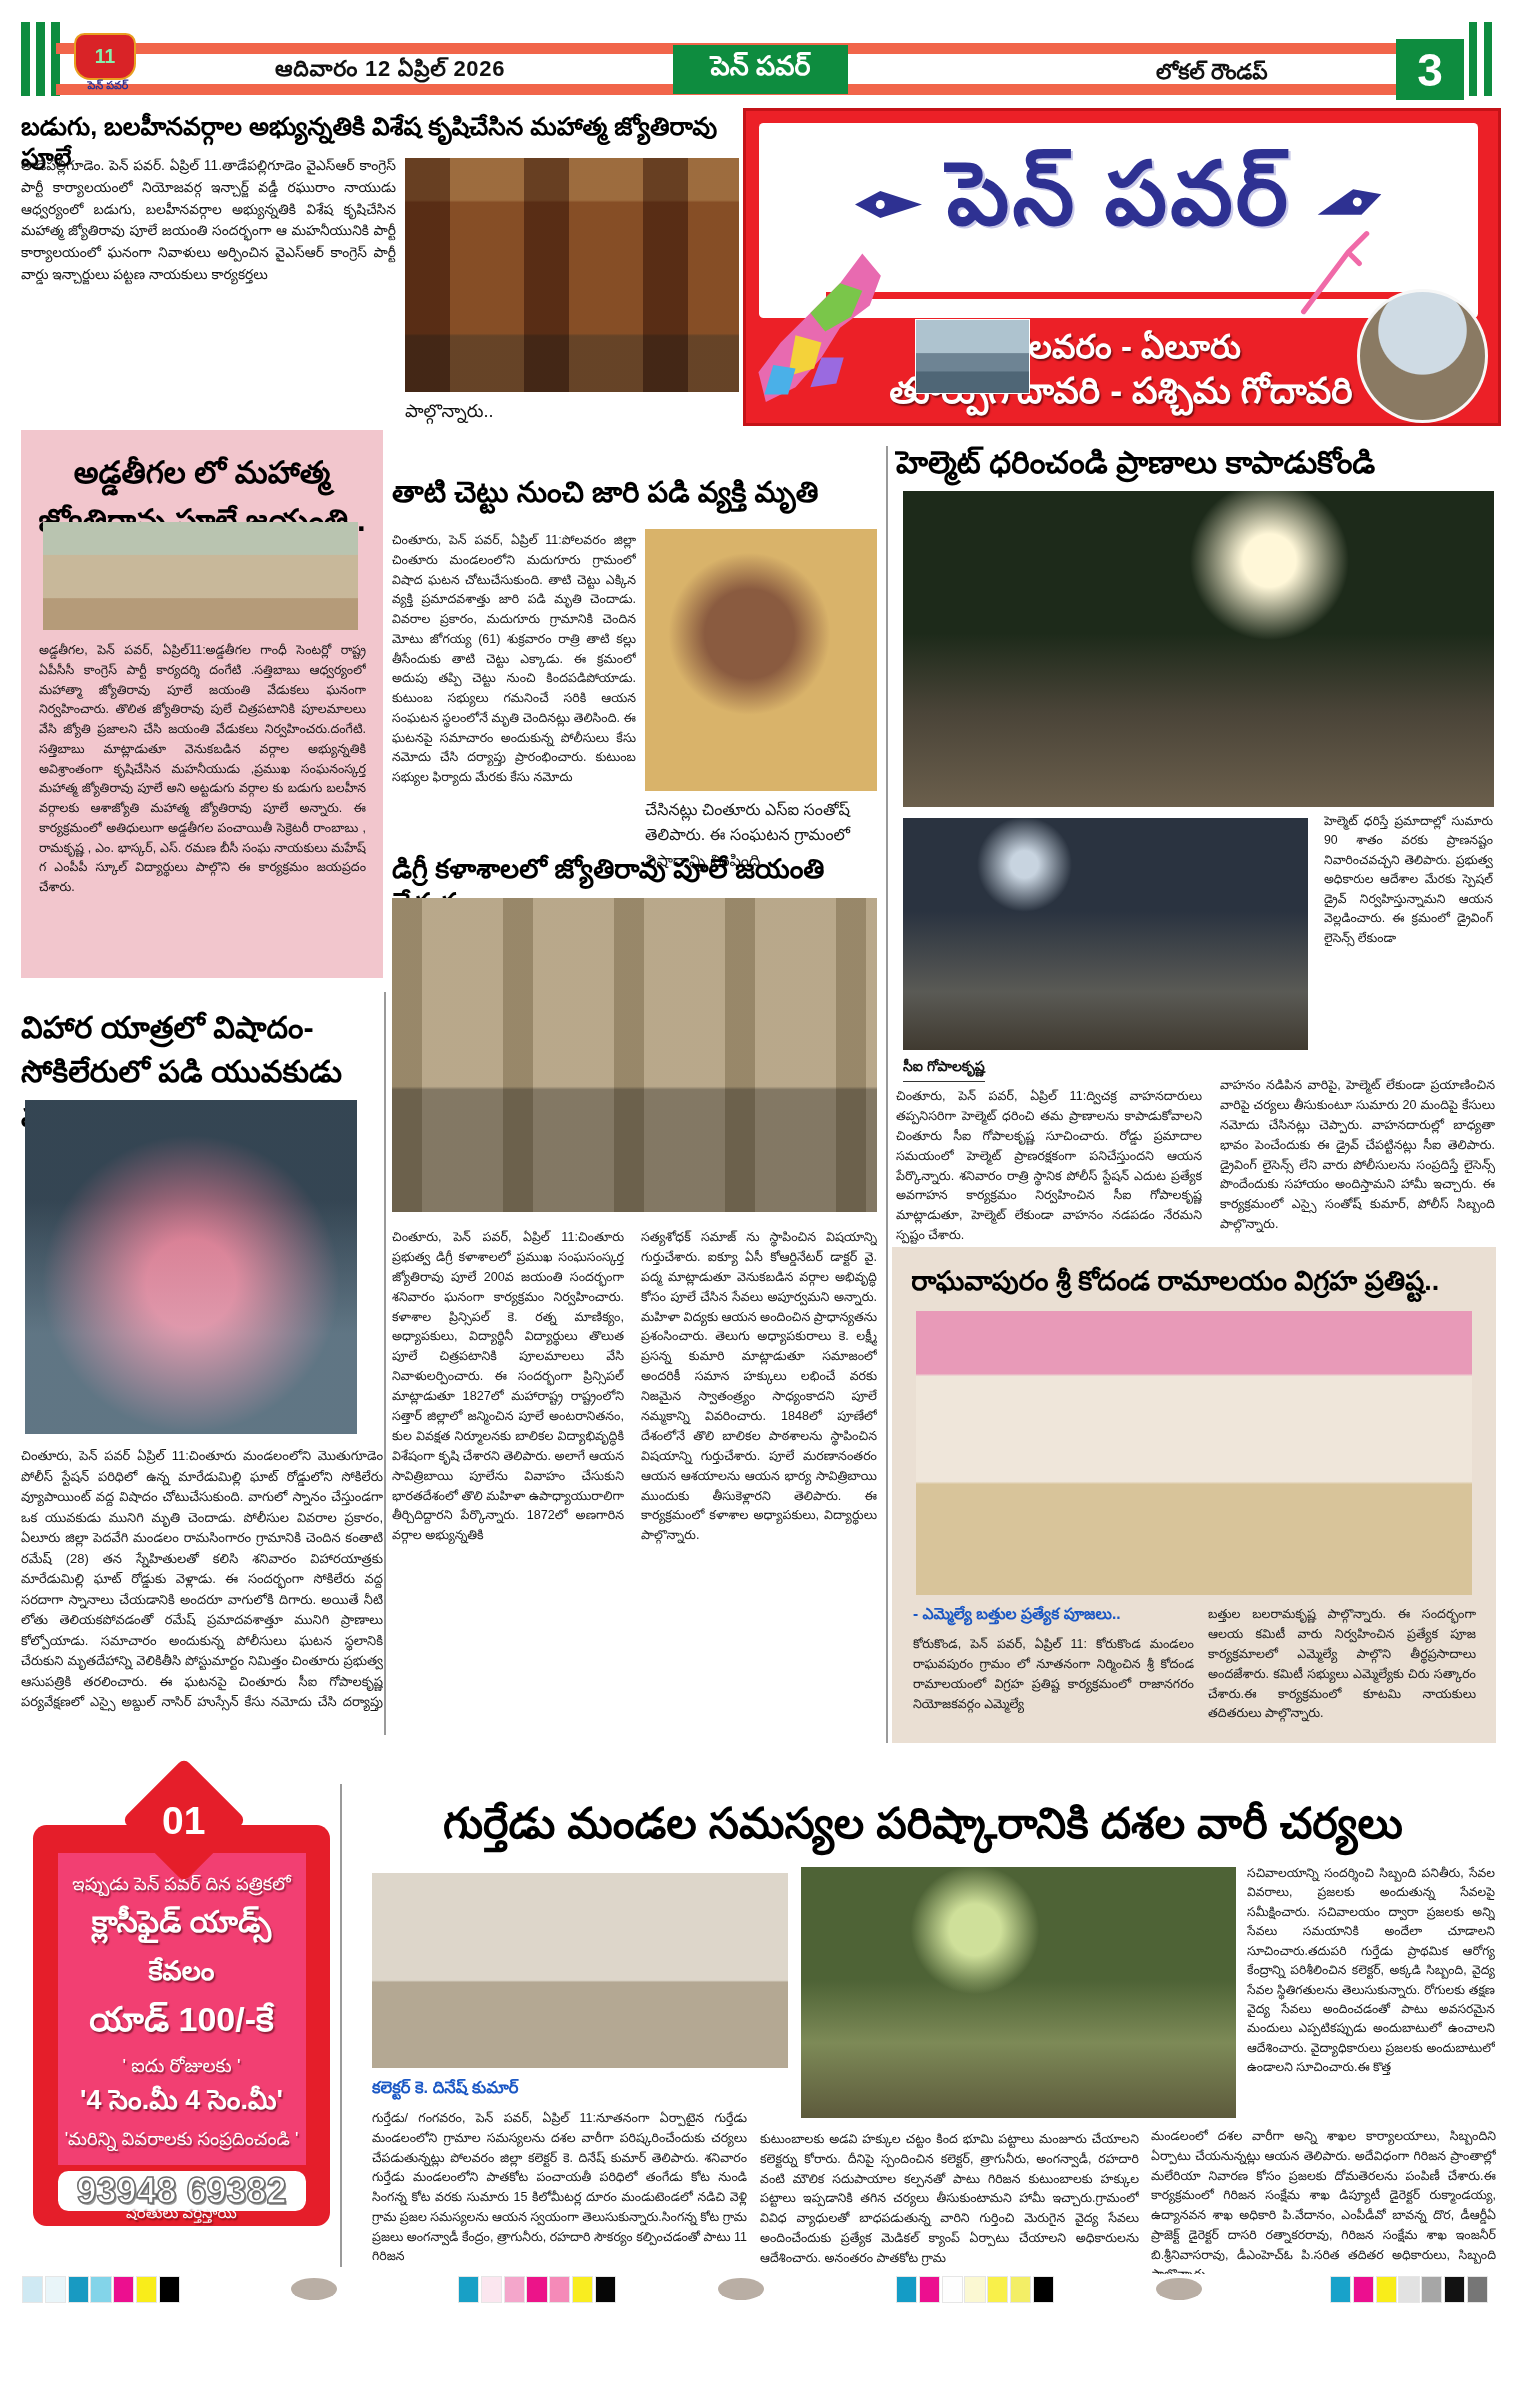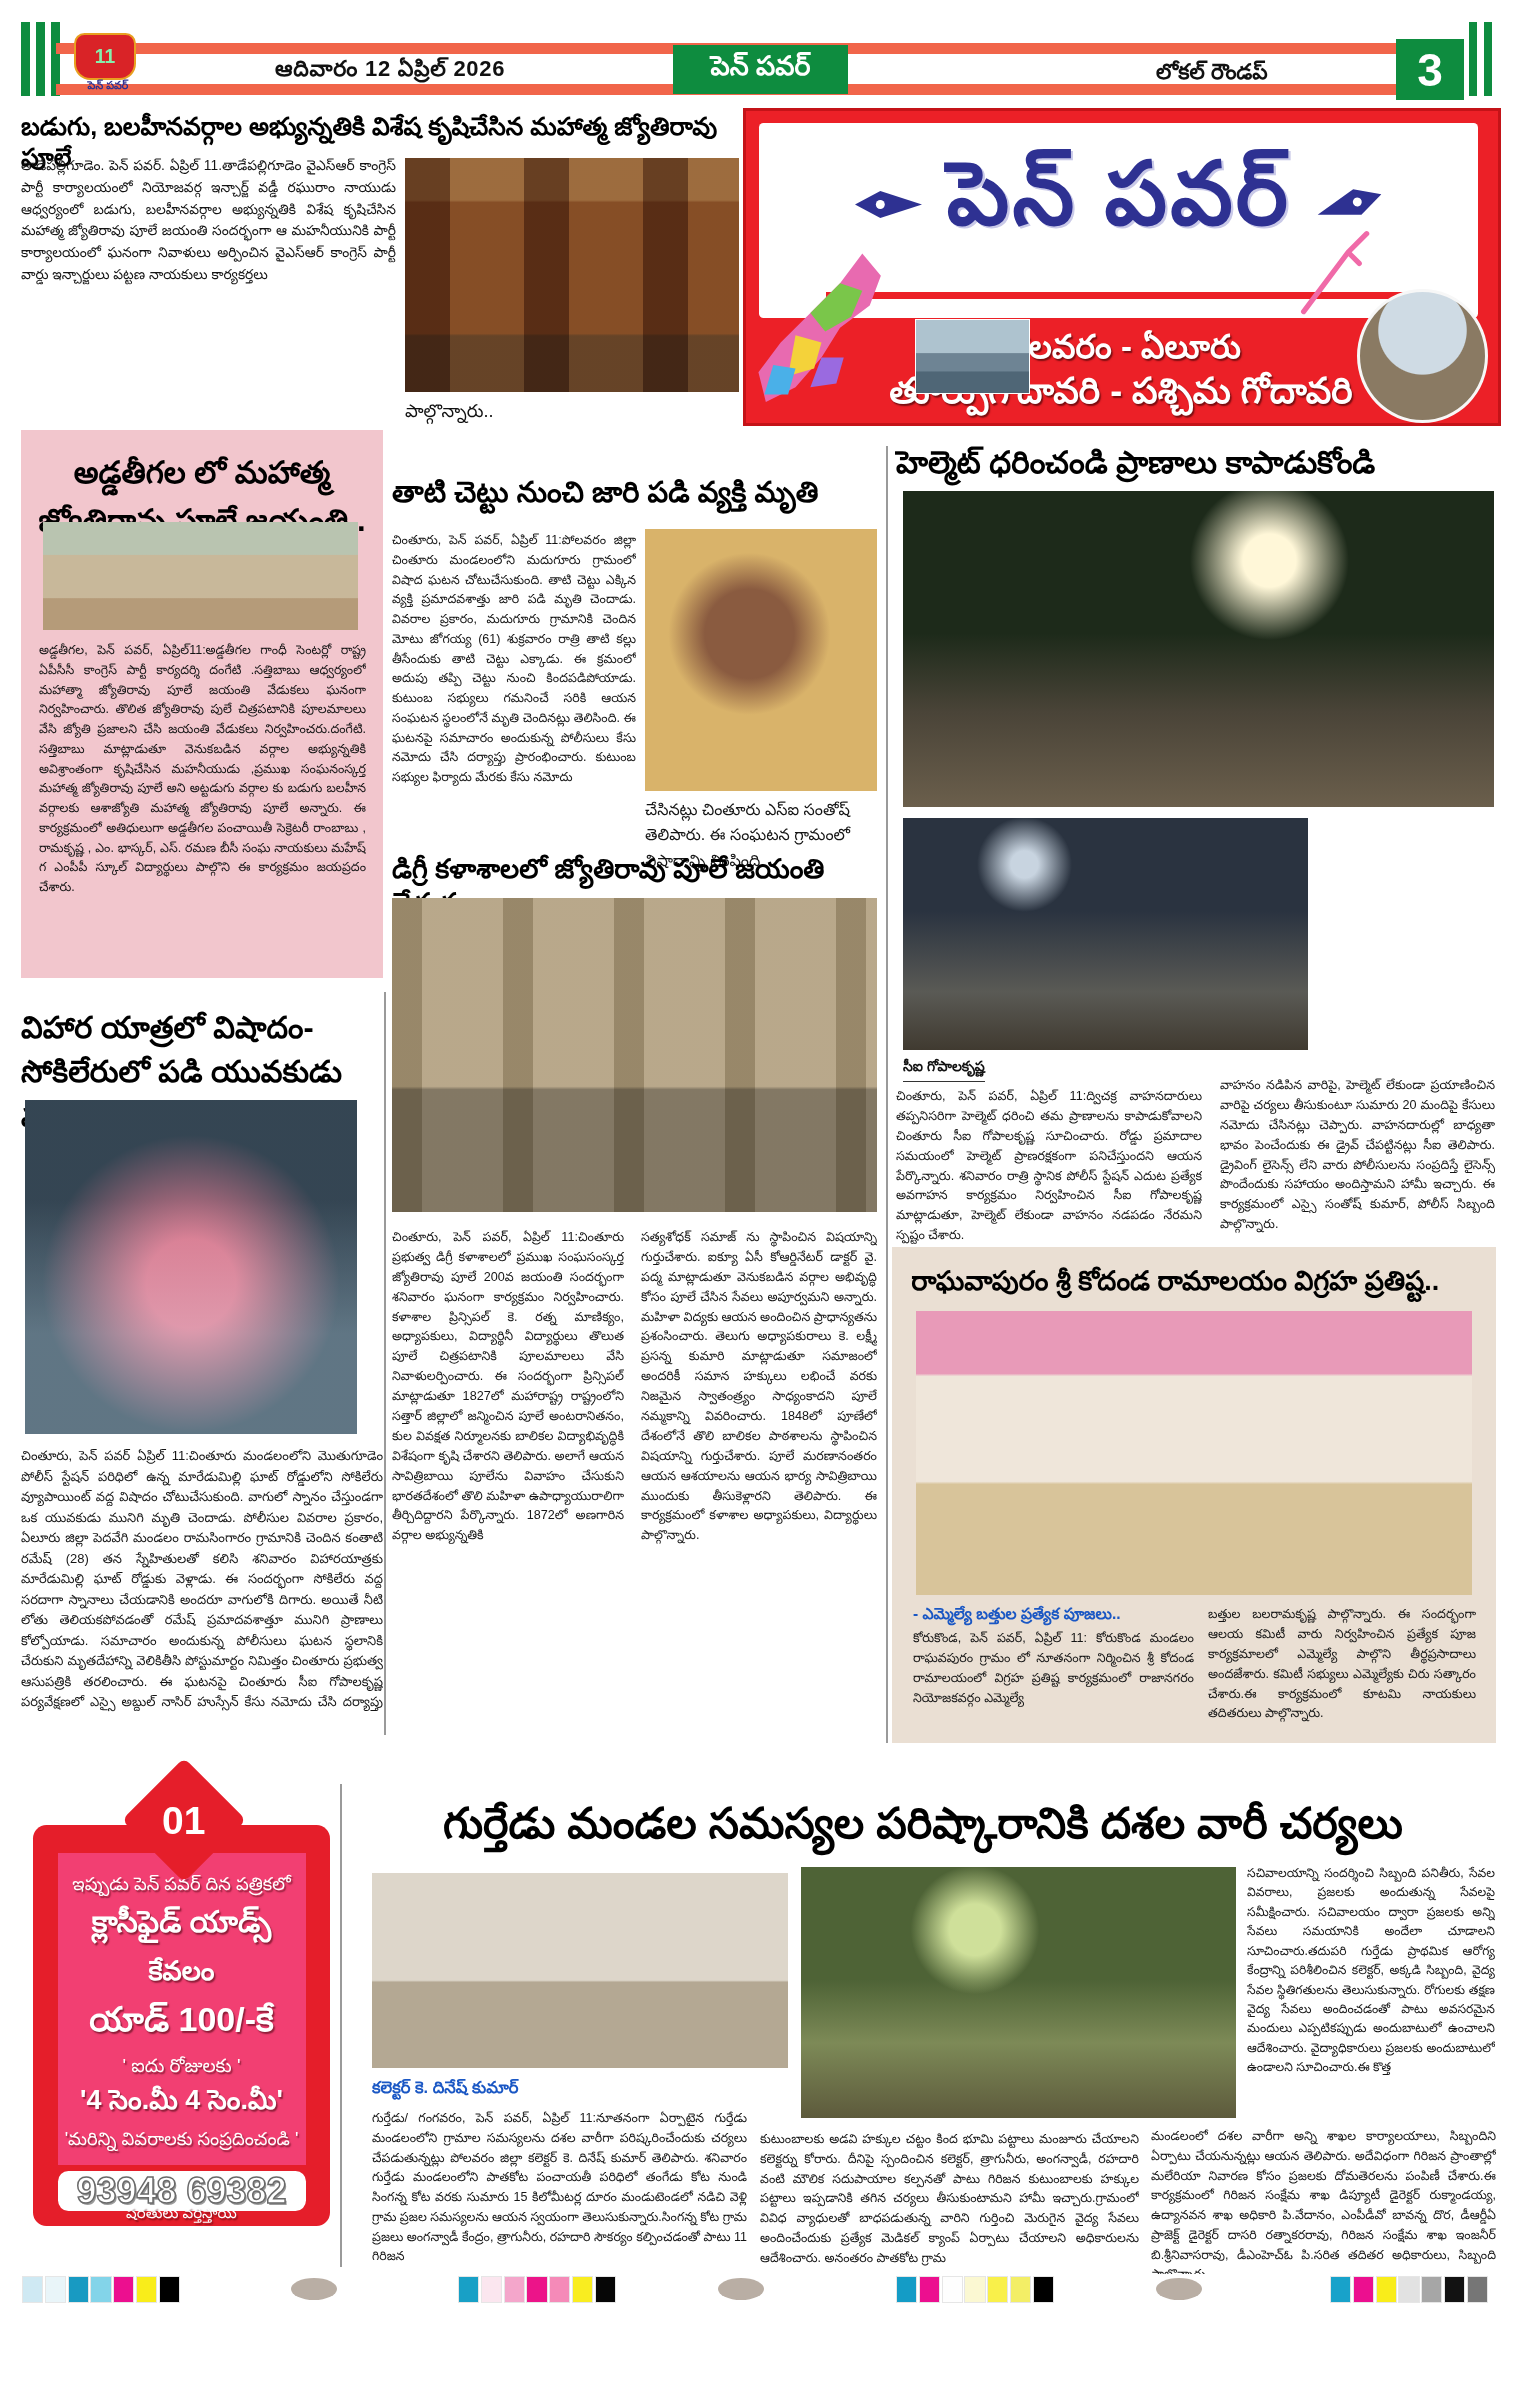--- a/index.html
+++ b/index.html
@@ -172,30 +172,31 @@
   <div class="abs body-txt" style="left:645px;top:797px;width:232px;font-size:16px">చేసినట్లు చింతూరు ఎస్ఐ సంతోష్ తెలిపారు. ఈ సంఘటన గ్రామంలో విషాదాన్ని నింపింది.</div>
 
   <div class="abs headline" style="left:392px;top:853px;width:485px;font-size:27px">డిగ్రీ కళాశాలలో జ్యోతిరావు పూలే జయంతి వేడుకలు</div>
   <div class="abs photo ph-degree" style="left:392px;top:898px;width:485px;height:314px"></div>
   <div class="abs body-txt jt" style="left:392px;top:1228px;width:232px;height:526px;font-size:12.6px;overflow:hidden">చింతూరు, పెన్ పవర్, ఏప్రిల్ 11:చింతూరు ప్రభుత్వ డిగ్రీ కళాశాలలో ప్రముఖ సంఘసంస్కర్త జ్యోతిరావు పూలే 200వ జయంతి సందర్భంగా శనివారం ఘనంగా కార్యక్రమం నిర్వహించారు. కళాశాల ప్రిన్సిపల్ కె. రత్న మాణిక్యం, అధ్యాపకులు, విద్యార్థినీ విద్యార్థులు తొలుత పూలే చిత్రపటానికి పూలమాలలు వేసి నివాళులర్పించారు. ఈ సందర్భంగా ప్రిన్సిపల్ మాట్లాడుతూ 1827లో మహారాష్ట్ర రాష్ట్రంలోని సత్తార్ జిల్లాలో జన్మించిన పూలే అంటరానితనం, కుల వివక్షత నిర్మూలనకు బాలికల విద్యాభివృద్ధికి విశేషంగా కృషి చేశారని తెలిపారు. అలాగే ఆయన సావిత్రిబాయి పూలేను వివాహం చేసుకుని భారతదేశంలో తొలి మహిళా ఉపాధ్యాయురాలిగా తీర్చిదిద్దారని పేర్కొన్నారు. 1872లో అణగారిన వర్గాల అభ్యున్నతికి</div>
   <div class="abs body-txt jt" style="left:641px;top:1228px;width:236px;height:526px;font-size:12.6px;overflow:hidden">సత్యశోధక్ సమాజ్ ను స్థాపించిన విషయాన్ని గుర్తుచేశారు. ఐక్యూ ఏసీ కోఆర్డినేటర్ డాక్టర్ వై. పద్మ మాట్లాడుతూ వెనుకబడిన వర్గాల అభివృద్ధి కోసం పూలే చేసిన సేవలు అపూర్వమని అన్నారు. మహిళా విద్యకు ఆయన అందించిన ప్రాధాన్యతను ప్రశంసించారు. తెలుగు అధ్యాపకురాలు కె. లక్ష్మీ ప్రసన్న కుమారి మాట్లాడుతూ సమాజంలో అందరికీ సమాన హక్కులు లభించే వరకు నిజమైన స్వాతంత్ర్యం సాధ్యంకాదని పూలే నమ్మకాన్ని వివరించారు. 1848లో పూణేలో దేశంలోనే తొలి బాలికల పాఠశాలను స్థాపించిన విషయాన్ని గుర్తుచేశారు. పూలే మరణానంతరం ఆయన ఆశయాలను ఆయన భార్య సావిత్రిబాయి ముందుకు తీసుకెళ్లారని తెలిపారు. ఈ కార్యక్రమంలో కళాశాల అధ్యాపకులు, విద్యార్థులు పాల్గొన్నారు.</div>
 
   <div class="abs headline" style="left:896px;top:444px;width:600px;font-size:31px">హెల్మెట్ ధరించండి ప్రాణాలు కాపాడుకోండి</div>
   <div class="abs photo ph-helmet1" style="left:903px;top:491px;width:591px;height:316px"></div>
   <div class="abs photo ph-helmet2" style="left:903px;top:818px;width:405px;height:232px"></div>
+  <div class="abs body-txt jt" style="left:1324px;top:812px;width:169px;height:250px;font-size:12.3px;overflow:hidden">హెల్మెట్ ధరిస్తే ప్రమాదాల్లో సుమారు 90 శాతం వరకు ప్రాణనష్టం నివారించవచ్చని తెలిపారు. ప్రభుత్వ అధికారుల ఆదేశాల మేరకు స్పెషల్ డ్రైవ్ నిర్వహిస్తున్నామని ఆయన వెల్లడించారు. ఈ క్రమంలో డ్రైవింగ్ లైసెన్స్ లేకుండా</div>
   <div class="abs caption-underline" style="left:903px;top:1058px;font-size:14px">సీఐ గోపాలకృష్ణ</div>
   <div class="abs body-txt jt" style="left:896px;top:1087px;width:306px;height:275px;font-size:12.6px;overflow:hidden">చింతూరు, పెన్ పవర్, ఏప్రిల్ 11:ద్విచక్ర వాహనదారులు తప్పనిసరిగా హెల్మెట్ ధరించి తమ ప్రాణాలను కాపాడుకోవాలని చింతూరు సీఐ గోపాలకృష్ణ సూచించారు. రోడ్డు ప్రమాదాల సమయంలో హెల్మెట్ ప్రాణరక్షకంగా పనిచేస్తుందని ఆయన పేర్కొన్నారు. శనివారం రాత్రి స్థానిక పోలీస్ స్టేషన్ ఎదుట ప్రత్యేక అవగాహన కార్యక్రమం నిర్వహించిన సీఐ గోపాలకృష్ణ మాట్లాడుతూ, హెల్మెట్ లేకుండా వాహనం నడపడం నేరమని స్పష్టం చేశారు.</div>
   <div class="abs body-txt jt" style="left:1220px;top:1076px;width:275px;height:285px;font-size:12.6px;overflow:hidden">వాహనం నడిపిన వారిపై, హెల్మెట్ లేకుండా ప్రయాణించిన వారిపై చర్యలు తీసుకుంటూ సుమారు 20 మందిపై కేసులు నమోదు చేసినట్లు చెప్పారు. వాహనదారుల్లో బాధ్యతా భావం పెంచేందుకు ఈ డ్రైవ్ చేపట్టినట్లు సీఐ తెలిపారు. డ్రైవింగ్ లైసెన్స్ లేని వారు పోలీసులను సంప్రదిస్తే లైసెన్స్ పొందేందుకు సహాయం అందిస్తామని హామీ ఇచ్చారు. ఈ కార్యక్రమంలో ఎస్సై సంతోష్ కుమార్, పోలీస్ సిబ్బంది పాల్గొన్నారు.</div>
 
   <div class="abs templebox" style="left:892px;top:1247px;width:604px;height:496px">
     <div class="headline abs" style="left:19.3px;top:18px;width:565px;font-size:27px">రాఘవాపురం శ్రీ కోదండ రామాలయం విగ్రహ ప్రతిష్ట..</div>
     <div class="photo ph-temple abs" style="left:24px;top:64px;width:556px;height:284px"></div>
     <div class="abs" style="left:21px;top:358px;width:281px">
       <div class="caption-blue" style="font-size:15.6px">- ఎమ్మెల్యే బత్తుల ప్రత్యేక పూజలు..</div>
-      <div class="body-txt jt" style="font-size:12.6px;margin-top:2px">కోరుకొండ, పెన్ పవర్, ఏప్రిల్ 11: కోరుకొండ మండలం రాఘవపురం గ్రామం లో నూతనంగా నిర్మించిన శ్రీ కోదండ రామాలయంలో విగ్రహ ప్రతిష్ట కార్యక్రమంలో రాజానగరం నియోజకవర్గం ఎమ్మెల్యే</div>
+      <div class="body-txt jt" style="font-size:12.6px;margin-top:8px">కోరుకొండ, పెన్ పవర్, ఏప్రిల్ 11: కోరుకొండ మండలం రాఘవపురం గ్రామం లో నూతనంగా నిర్మించిన శ్రీ కోదండ రామాలయంలో విగ్రహ ప్రతిష్ట కార్యక్రమంలో రాజానగరం నియోజకవర్గం ఎమ్మెల్యే</div>
     </div>
     <div class="abs body-txt jt" style="left:316px;top:358px;width:268px;height:126px;font-size:12.6px;overflow:hidden">బత్తుల బలరామకృష్ణ పాల్గొన్నారు. ఈ సందర్భంగా ఆలయ కమిటీ వారు నిర్వహించిన ప్రత్యేక పూజ కార్యక్రమాలలో ఎమ్మెల్యే పాల్గొని తీర్థప్రసాదాలు అందజేశారు. కమిటీ సభ్యులు ఎమ్మెల్యేకు చిరు సత్కారం చేశారు.ఈ కార్యక్రమంలో కూటమి నాయకులు తదితరులు పాల్గొన్నారు.</div>
   </div>
 
   <div class="abs headline" style="left:349px;top:1797px;width:1148px;text-align:center;font-size:43px">గుర్తేడు మండల సమస్యల పరిష్కారానికి దశల వారీ చర్యలు</div>
   <div class="abs photo ph-gram" style="left:372px;top:1873px;width:416px;height:195px"></div>
   <div class="abs photo ph-trees" style="left:801px;top:1867px;width:435px;height:251px"></div>
   <div class="abs body-txt jt" style="left:1247px;top:1864px;width:248px;height:257px;font-size:12.3px;overflow:hidden">సచివాలయాన్ని సందర్శించి సిబ్బంది పనితీరు, సేవల వివరాలు, ప్రజలకు అందుతున్న సేవలపై సమీక్షించారు. సచివాలయం ద్వారా ప్రజలకు అన్ని సేవలు సమయానికి అందేలా చూడాలని సూచించారు.తదుపరి గుర్తేడు ప్రాథమిక ఆరోగ్య కేంద్రాన్ని పరిశీలించిన కలెక్టర్, అక్కడి సిబ్బంది, వైద్య సేవల స్థితిగతులను తెలుసుకున్నారు. రోగులకు తక్షణ వైద్య సేవలు అందించడంతో పాటు అవసరమైన మందులు ఎప్పటికప్పుడు అందుబాటులో ఉంచాలని ఆదేశించారు. వైద్యాధికారులు ప్రజలకు అందుబాటులో ఉండాలని సూచించారు.ఈ కొత్త</div>
   <div class="abs caption-blue" style="left:372px;top:2078px;font-size:16.4px">కలెక్టర్ కె. దినేష్ కుమార్</div>
   <div class="abs body-txt jt" style="left:372px;top:2109px;width:375px;height:165px;font-size:12.5px;overflow:hidden">గుర్తేడు/ గంగవరం, పెన్ పవర్, ఏప్రిల్ 11:నూతనంగా ఏర్పాటైన గుర్తేడు మండలంలోని గ్రామాల సమస్యలను దశల వారీగా పరిష్కరించేందుకు చర్యలు చేపడుతున్నట్లు పోలవరం జిల్లా కలెక్టర్ కె. దినేష్ కుమార్ తెలిపారు. శనివారం గుర్తేడు మండలంలోని పాతకోట పంచాయతీ పరిధిలో తంగేడు కోట నుండి సింగన్న కోట వరకు సుమారు 15 కిలోమీటర్ల దూరం మండుటెండలో నడిచి వెళ్లి గ్రామ ప్రజల సమస్యలను ఆయన స్వయంగా తెలుసుకున్నారు.సింగన్న కోట గ్రామ ప్రజలు అంగన్వాడీ కేంద్రం, త్రాగునీరు, రహదారి సౌకర్యం కల్పించడంతో పాటు 11 గిరిజన</div>

